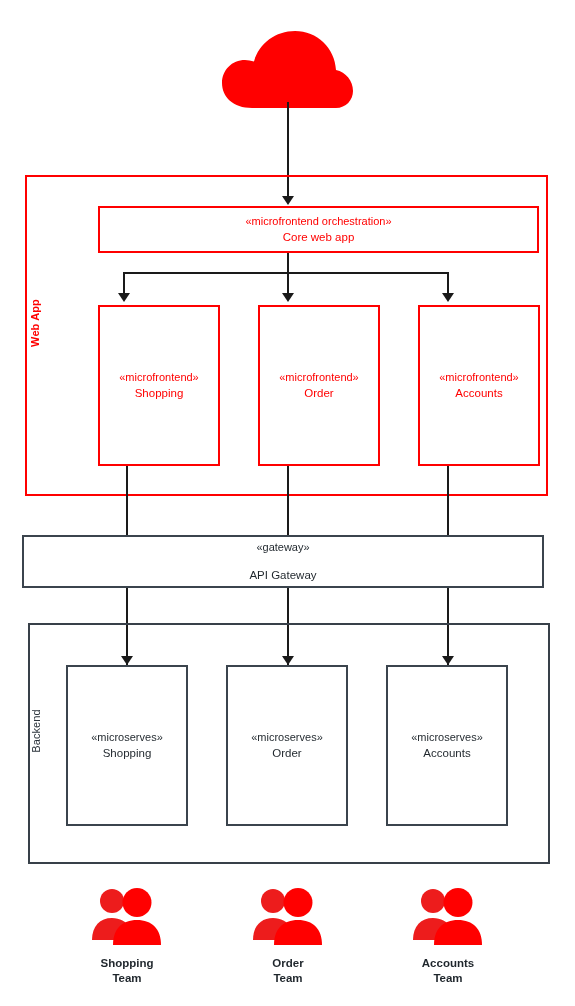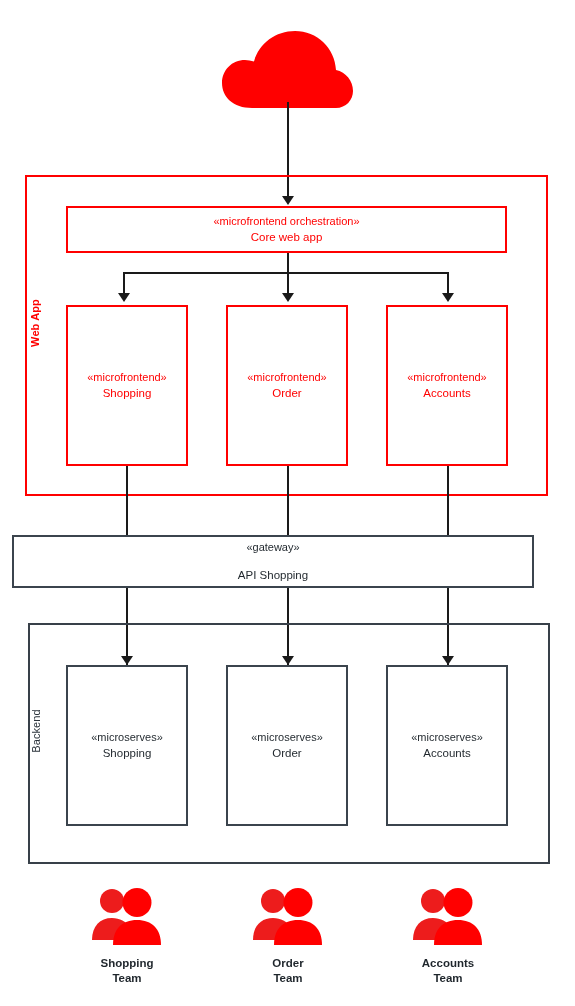--- a/index.html
+++ b/index.html
@@ -51,20 +51,21 @@
     display: flex;
     flex-direction: column;
     align-items: center;
     justify-content: center;
     text-align: center;
     line-height: 1.32;
   }
   .node-red {
     border: 2px solid #FF0000;
     color: #FF0000;
+    margin-left: 32px;
   }
   .node-dark {
     border: 2px solid #3B444D;
     color: #1F262C;
   }
   .stereotype {
     font-size: 11px;
     font-weight: normal;
     display: block;
   }
@@ -163,23 +164,23 @@
   </div>
   <div class="node node-red" style="left:386px; top:305px; width:122px; height:161px;">
     <span class="stereotype">«microfrontend»</span>
     <span class="node-title">Accounts</span>
   </div>
 
   <div class="vline" style="left:126px; top:466px; height:70px;"></div>
   <div class="vline" style="left:287px; top:466px; height:70px;"></div>
   <div class="vline" style="left:447px; top:466px; height:70px;"></div>
 
-  <div class="node node-dark" style="left:12px; top:535px; width:522px; height:53px;gap:12px;">
+  <div class="node node-dark" style="left:22px; top:535px; width:522px; height:53px;gap:12px;">
     <span class="stereotype">«gateway»</span>
-    <span class="node-title">API Shopping</span>
+    <span class="node-title">API Gateway</span>
   </div>
 
   <div class="vline" style="left:126px; top:588px; height:77px;"></div>
   <div class="arrowhead" style="left:121px; top:656px;"></div>
   <div class="vline" style="left:287px; top:588px; height:77px;"></div>
   <div class="arrowhead" style="left:282px; top:656px;"></div>
   <div class="vline" style="left:447px; top:588px; height:77px;"></div>
   <div class="arrowhead" style="left:442px; top:656px;"></div>
 
   <div class="group-box group-dark" style="left:28px; top:623px; width:522px; height:241px;">

